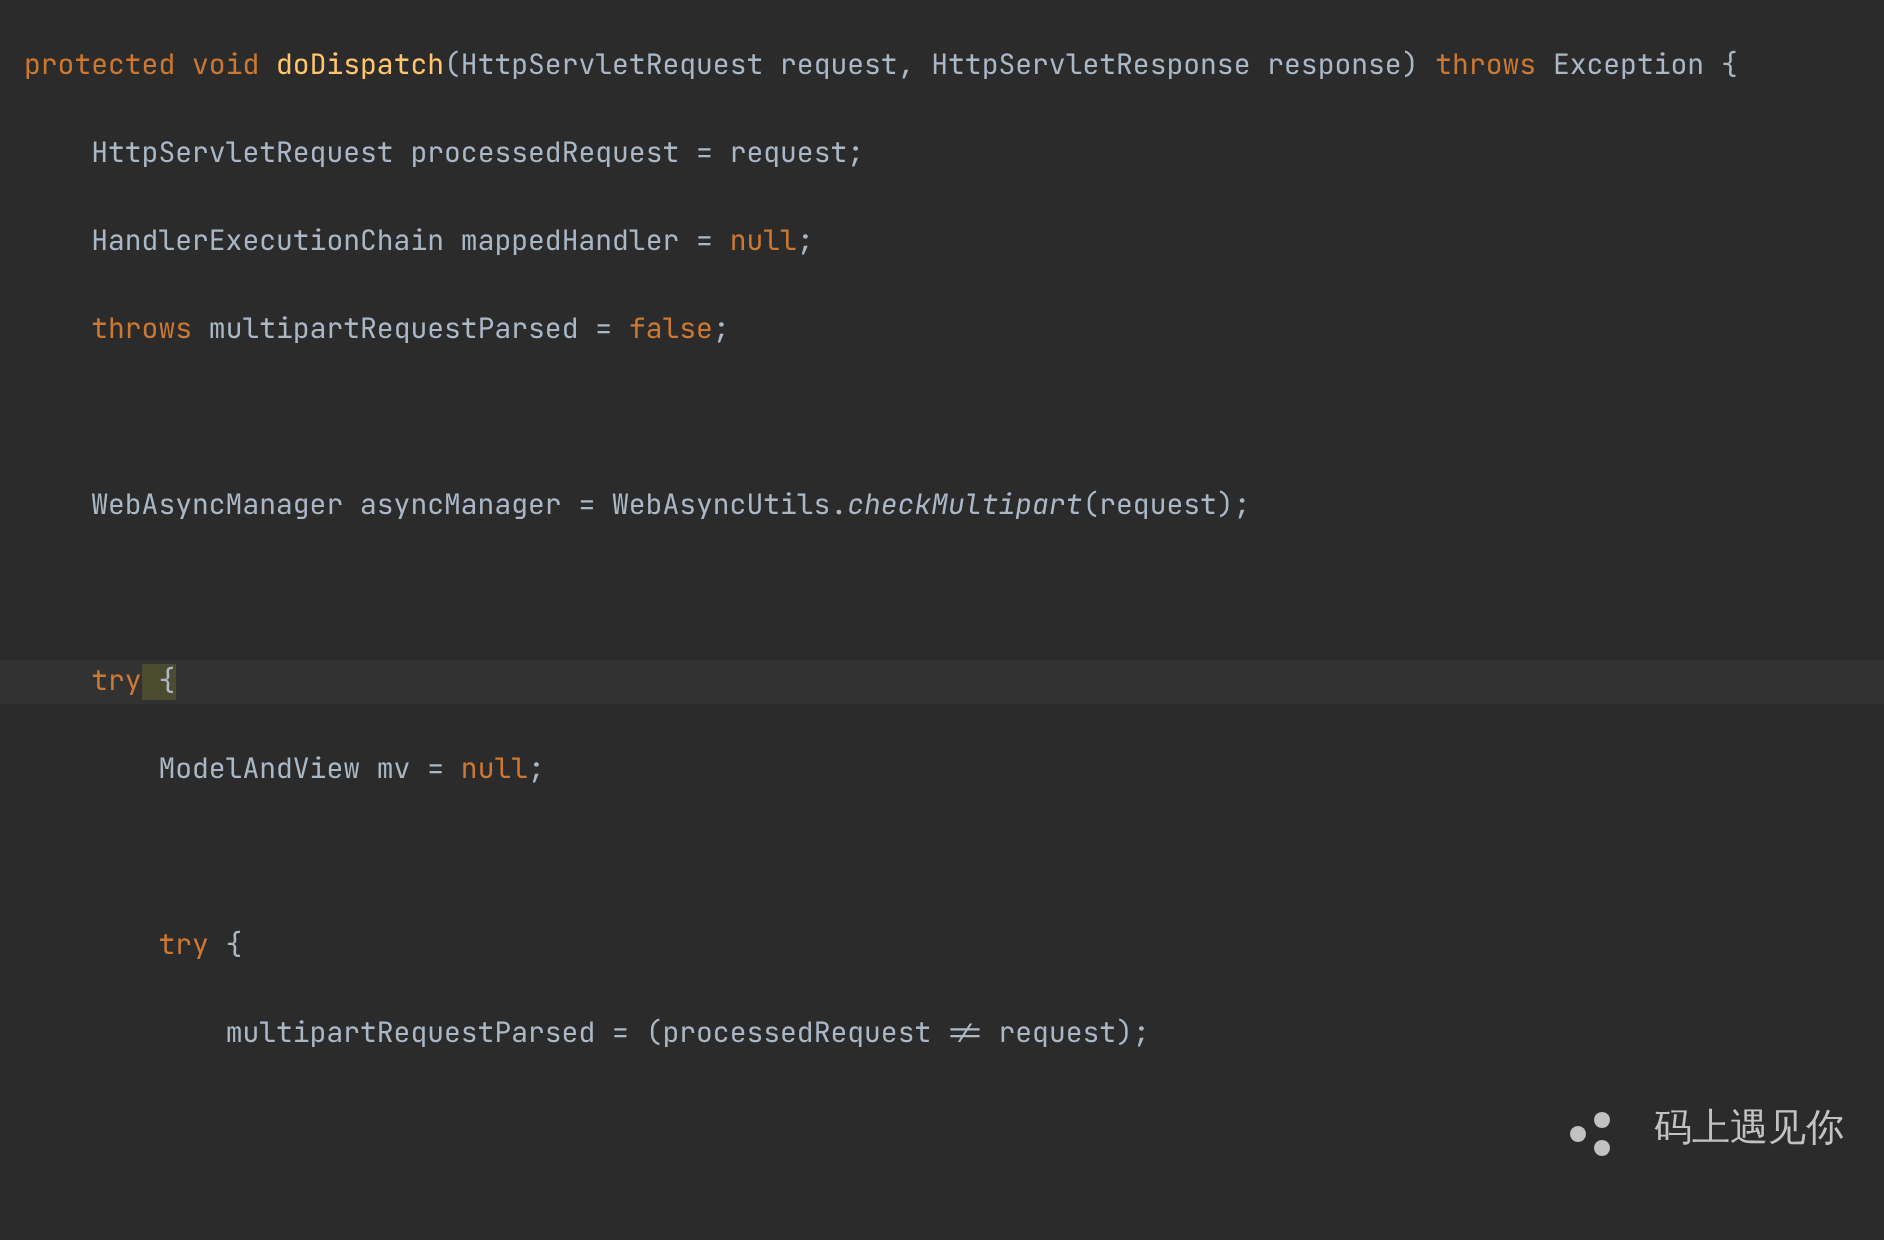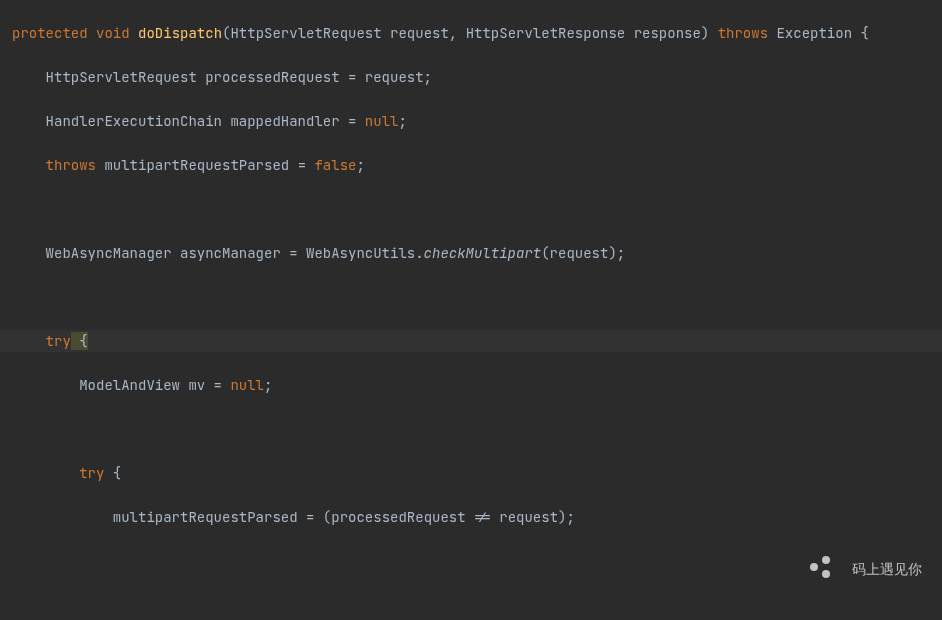--- a/index.html
+++ b/index.html
@@ -5,21 +5,21 @@
   html,body{margin:0;padding:0;background:#2b2b2b;width:942px;height:620px;overflow:hidden}
   body{font-family:"JetBrains Mono","Consolas","Menlo",monospace;font-size:14px;line-height:22px;color:#a9b7c6}
   .code{white-space:pre;padding:0;margin:0;position:relative}
   .ln{display:block;padding-left:12px}
   .hl-line{background:#323232}
   .kw{color:#cc7832}
   .fname{color:#ffc66d}
   .txt{color:#a9b7c6}
   .ul{text-decoration-color:#5d7080;text-underline-offset:2px}
   .italic{font-style:italic}
-  .watermark{position:absolute;right:20px;bottom:40px;display:flex;align-items:flex-end;gap:18px;color:#cfcfcf;font-family:"PingFang SC","Microsoft YaHei",sans-serif;font-size:14px;opacity:0.92}
+  .watermark{position:absolute;right:20px;bottom:40px;display:flex;align-items:flex-start;gap:18px;color:#cfcfcf;font-family:"PingFang SC","Microsoft YaHei",sans-serif;font-size:19px;opacity:0.92}
   .wm-dots{position:relative;width:26px;height:26px}
   .dot{position:absolute;width:8px;height:8px;border-radius:50%;background:#cfcfcf}
   .d1{left:2px;top:9px}
   .d2{left:14px;top:2px}
   .d3{left:14px;top:16px}
 </style>
 </head>
 <body>
 
 <div class="code">

